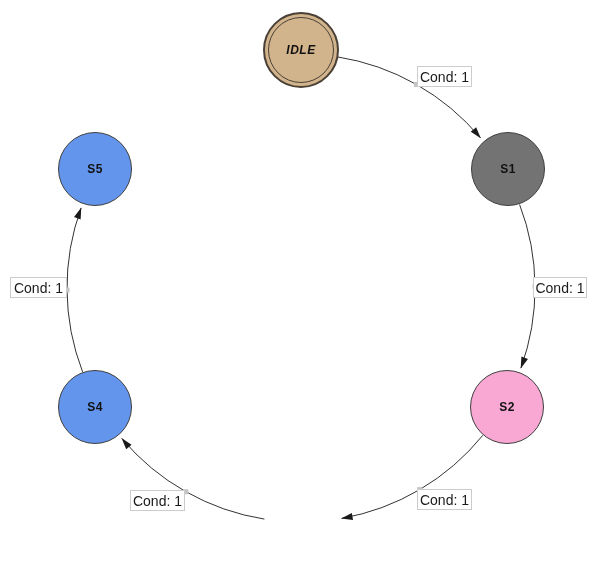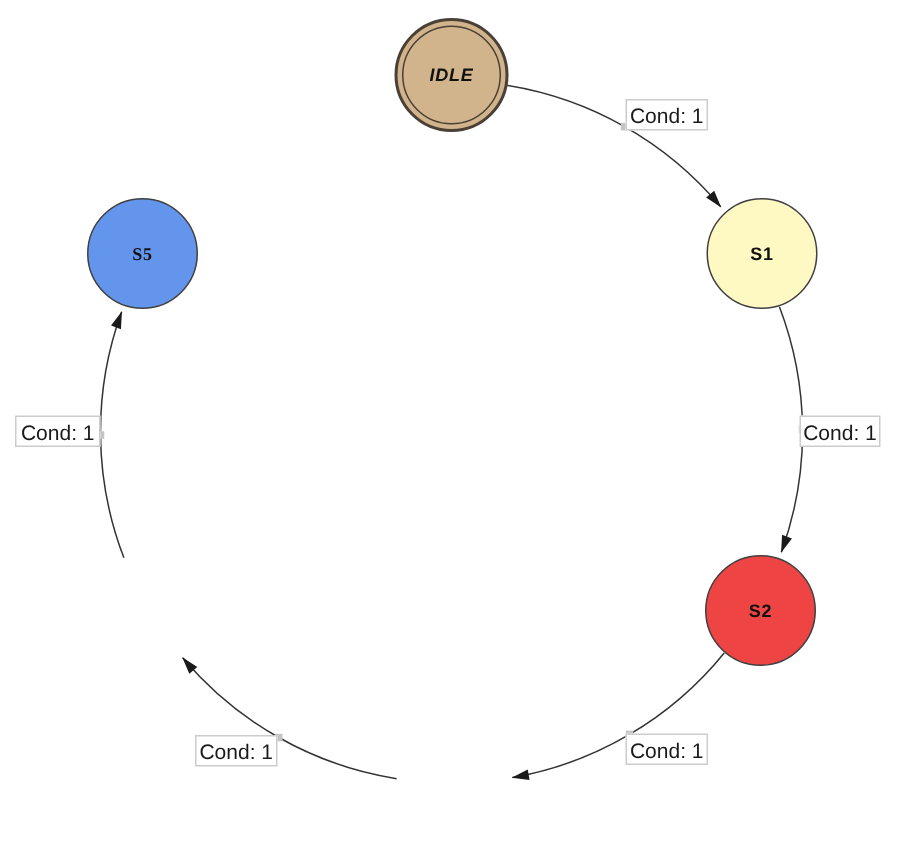--- a/index.html
+++ b/index.html
@@ -81,22 +81,25 @@
     </svg>
 <div class="edge-label" style="left: 417px; top: 66px; width: 55px; height: 21px; border: 1px solid rgb(204, 204, 204); background: rgb(255, 255, 255); color: rgb(26, 26, 26);">Cond: 1</div>
     <div class="edge-label" style="left: 533px; top: 277px; width: 54px; height: 21px; border: 1px solid rgb(204, 204, 204); background: rgb(255, 255, 255); color: rgb(26, 26, 26);">Cond: 1</div>
     <div class="edge-label" style="left: 417px; top: 489px; width: 55px; height: 21px; border: 1px solid rgb(204, 204, 204); background: rgb(255, 255, 255); color: rgb(26, 26, 26);">Cond: 1</div>
     <div class="edge-label" style="left: 130px; top: 490px; width: 55px; height: 21px; border: 1px solid rgb(204, 204, 204); background: rgb(255, 255, 255); color: rgb(26, 26, 26);">Cond: 1</div>
     <div class="edge-label" style="left: 10px; top: 277px; width: 57px; height: 21px; border: 1px solid rgb(204, 204, 204); background: rgb(255, 255, 255); color: rgb(26, 26, 26);">Cond: 1</div>
     <div class="node" style="left: 263px; top: 12px; width: 76px; height: 76px; background: rgb(210, 180, 140); border: 2px solid rgb(74, 64, 54); color: rgb(17, 17, 17); font-style: italic;">
       <div class="inner-ring" style="border: 1px solid rgb(74, 64, 54);"></div>
       <span class="node-label">IDLE</span>
     </div>
-    <div class="node" style="left: 471px; top: 132px; width: 74px; height: 74px; background: #fef9c3; border: 1.5px solid rgb(64, 64, 64); color: rgb(17, 17, 17);">
+    <div class="node" style="left: 471px; top: 132px; width: 74px; height: 74px; background: #737373; border: 1.5px solid rgb(64, 64, 64); color: rgb(17, 17, 17);">
       <span class="node-label">S1</span>
     </div>
-    <div class="node" style="left: 470px; top: 370px; width: 74px; height: 74px; background: #ef4444; border: 1.5px solid rgb(64, 64, 64); color: rgb(17, 17, 17);">
+    <div class="node" style="left: 470px; top: 370px; width: 74px; height: 74px; background: #f9a8d4; border: 1.5px solid rgb(64, 64, 64); color: rgb(17, 17, 17);">
       <span class="node-label">S2</span>
     </div>
-    <div class="node" style="left: 58px; top: 132px; width: 74px; height: 74px; background: rgb(100, 149, 237); border: 1.5px solid rgb(64, 64, 64); color: rgb(17, 17, 17); font-family: Liberation Serif, serif;">
+    <div class="node" style="left: 58px; top: 370px; width: 74px; height: 74px; background: rgb(100, 149, 237); border: 1.5px solid rgb(64, 64, 64); color: rgb(17, 17, 17);">
+      <span class="node-label">S4</span>
+    </div>
+    <div class="node" style="left: 58px; top: 132px; width: 74px; height: 74px; background: rgb(100, 149, 237); border: 1.5px solid rgb(64, 64, 64); color: rgb(17, 17, 17);">
       <span class="node-label">S5</span>
     </div>
   </div>
 
 </body></html>

